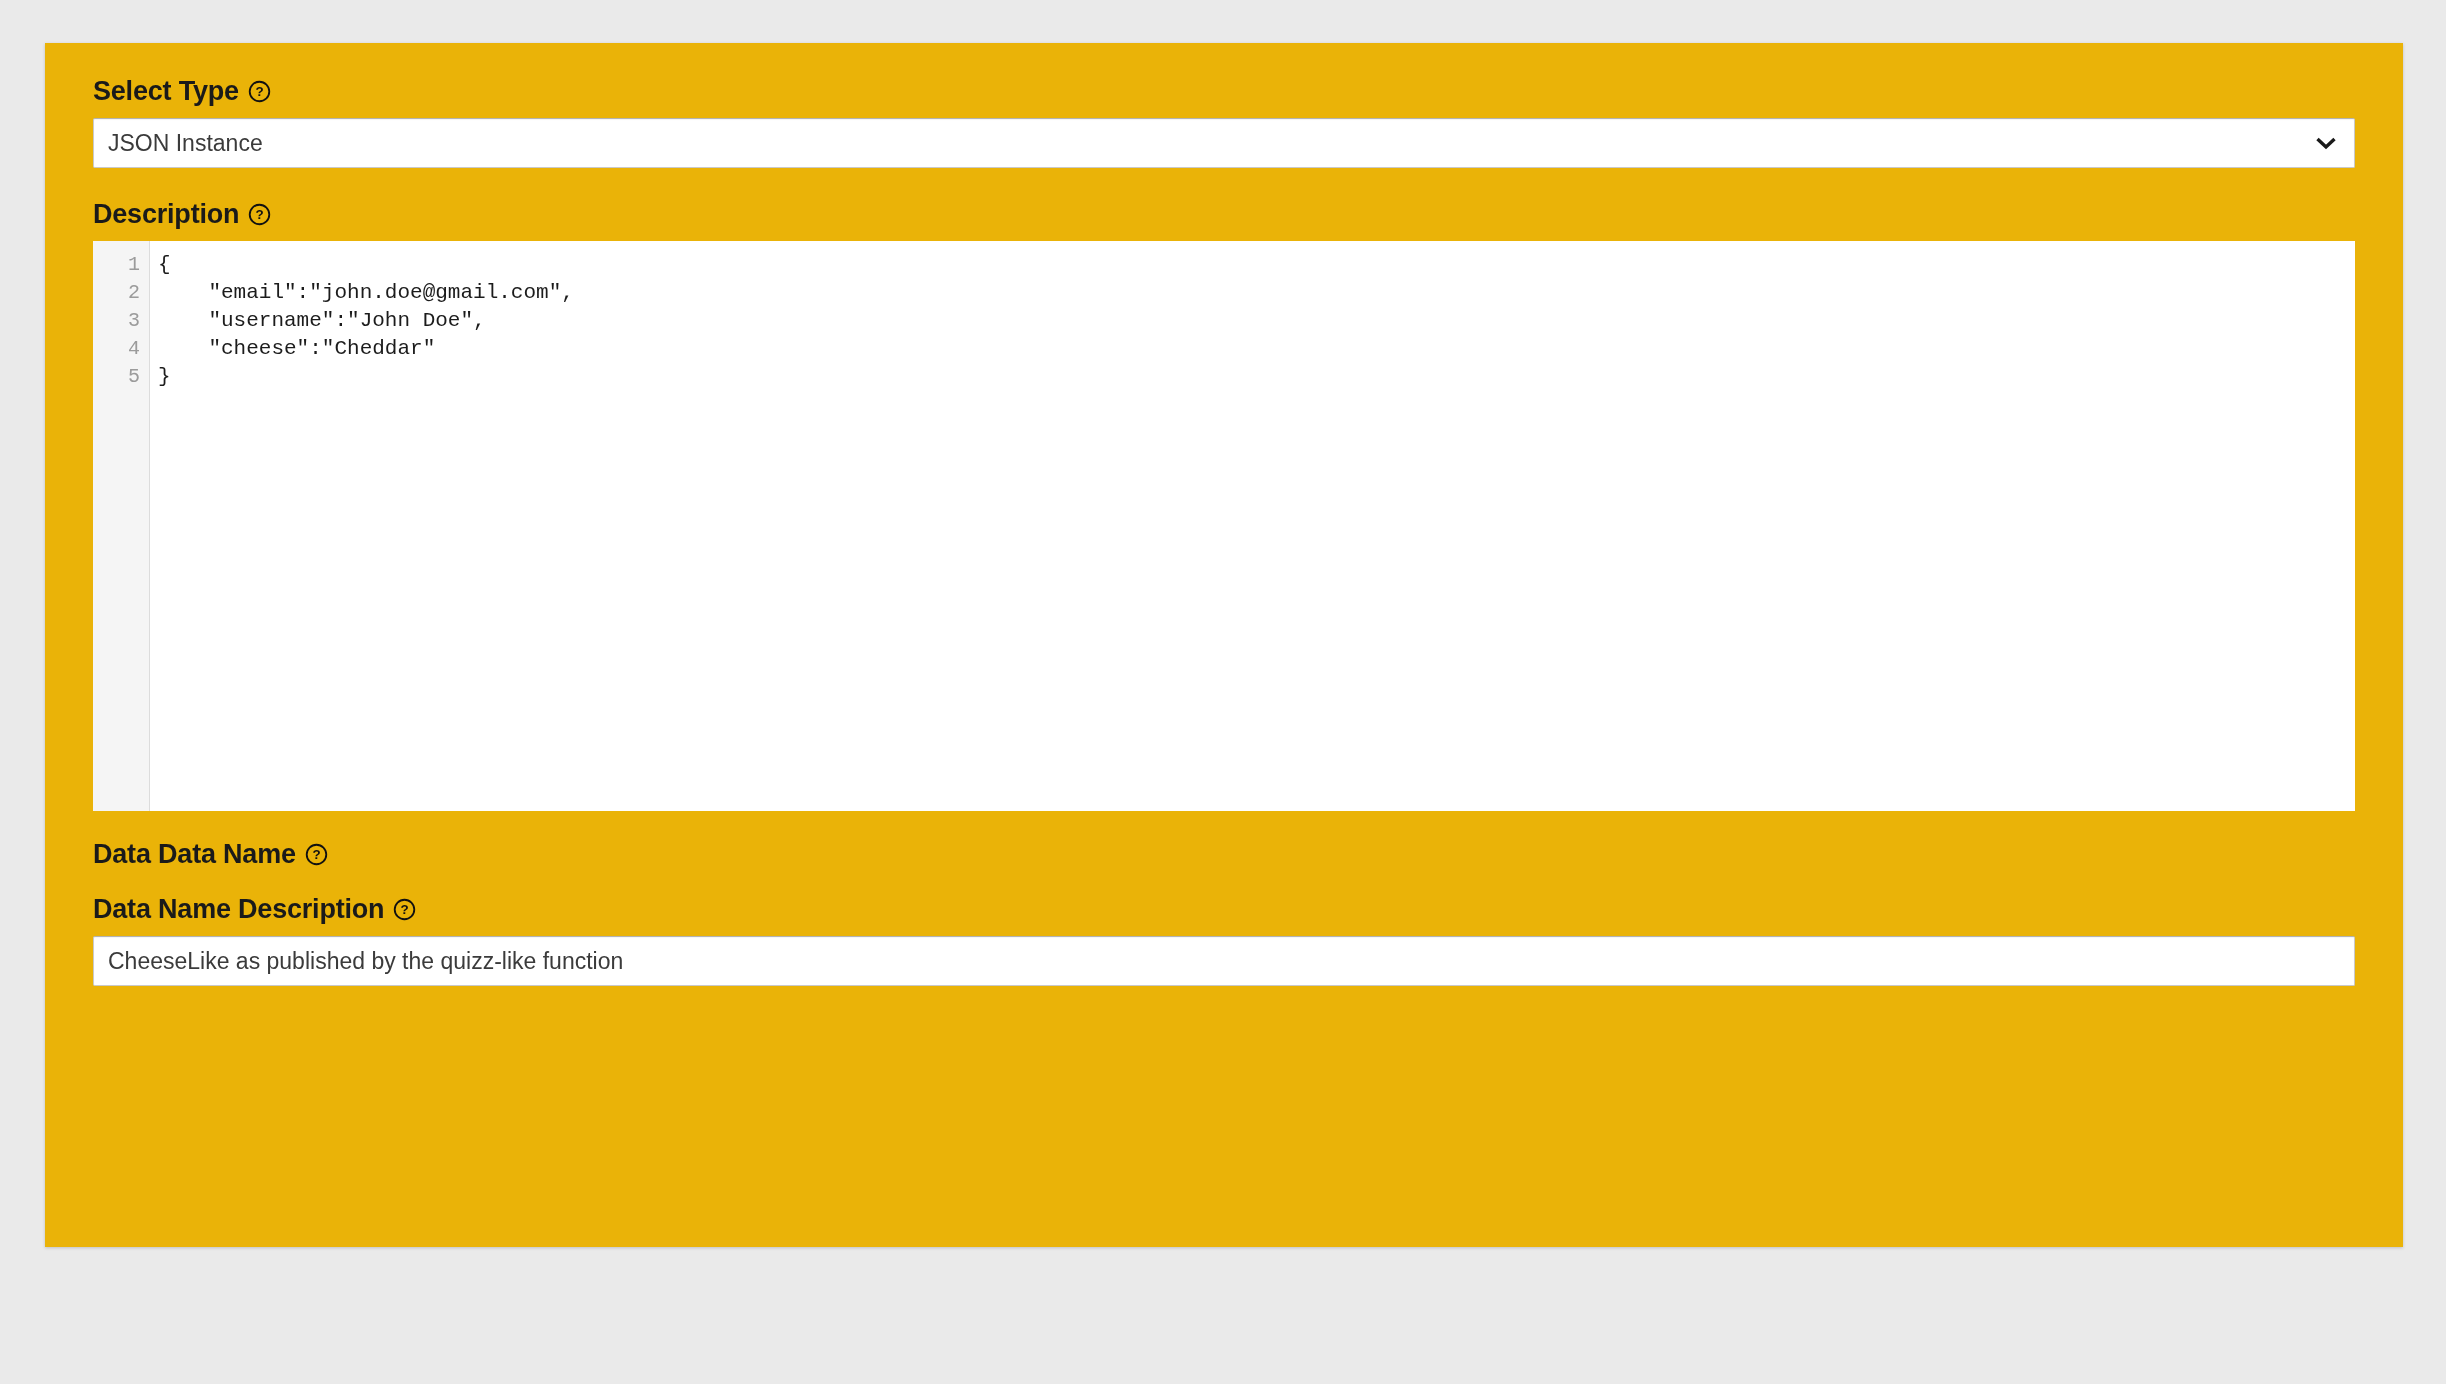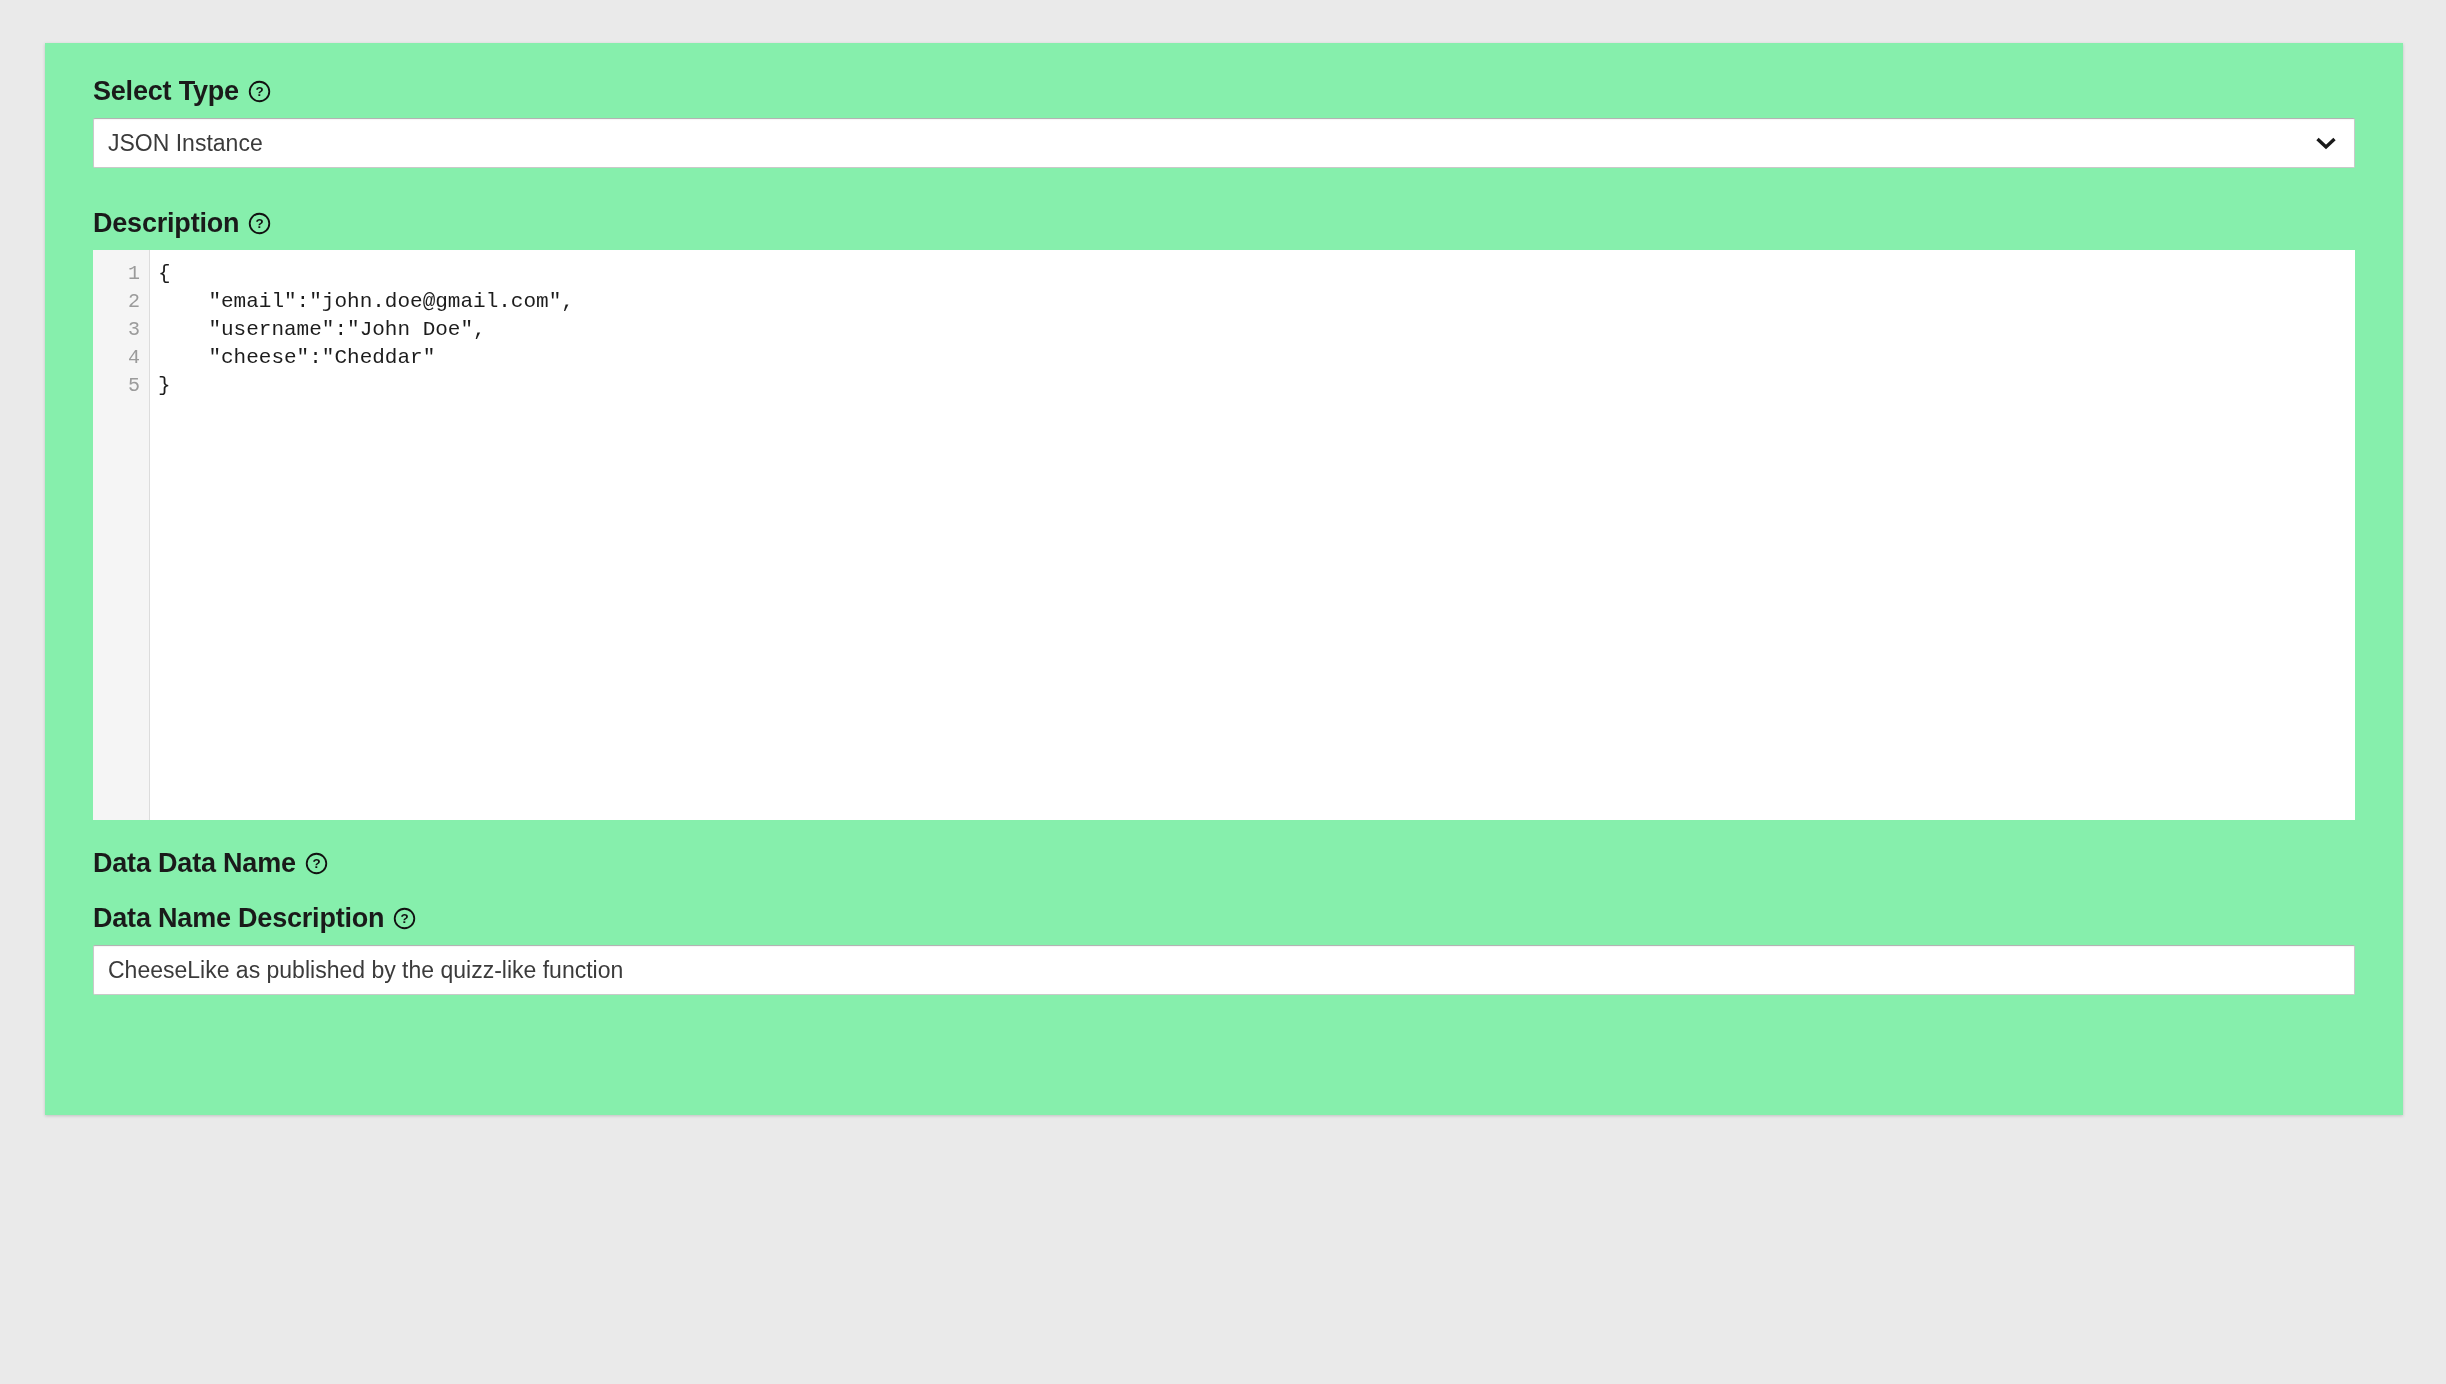--- a/index.html
+++ b/index.html
@@ -13,22 +13,22 @@
     font-family: "Liberation Sans", sans-serif;
     -webkit-font-smoothing: antialiased;
     overflow: hidden;
   }
 
   .wizard-card {
     position: absolute;
     left: 45px;
     top: 43px;
     width: 2358px;
-    height: 1072px;
-    background: #86efac;
+    height: 1204px;
+    background: #eab308;
     box-shadow: 0 1px 3px rgba(0,0,0,0.18);
     box-sizing: border-box;
     display: flex;
     flex-direction: column;
   }
 
   .card-body {
     flex: 1 1 auto;
     padding: 35px 48px 0 48px;
     box-sizing: border-box;
@@ -57,21 +57,21 @@
     justify-content: center;
     flex: none;
   }
   .help-icon svg { display: block; }
 
   
   .select-wrap {
     position: relative;
     width: 100%;
     height: 50px;
-    margin-bottom: 42px;
+    margin-bottom: 33px;
   }
   .form-control {
     width: 100%;
     height: 50px;
     box-sizing: border-box;
     border: 1px solid #c9c9c9;
     border-top-color: #b3b3b3;
     background: #ffffff;
     font-family: "Liberation Sans", sans-serif;
     font-size: 23px;

